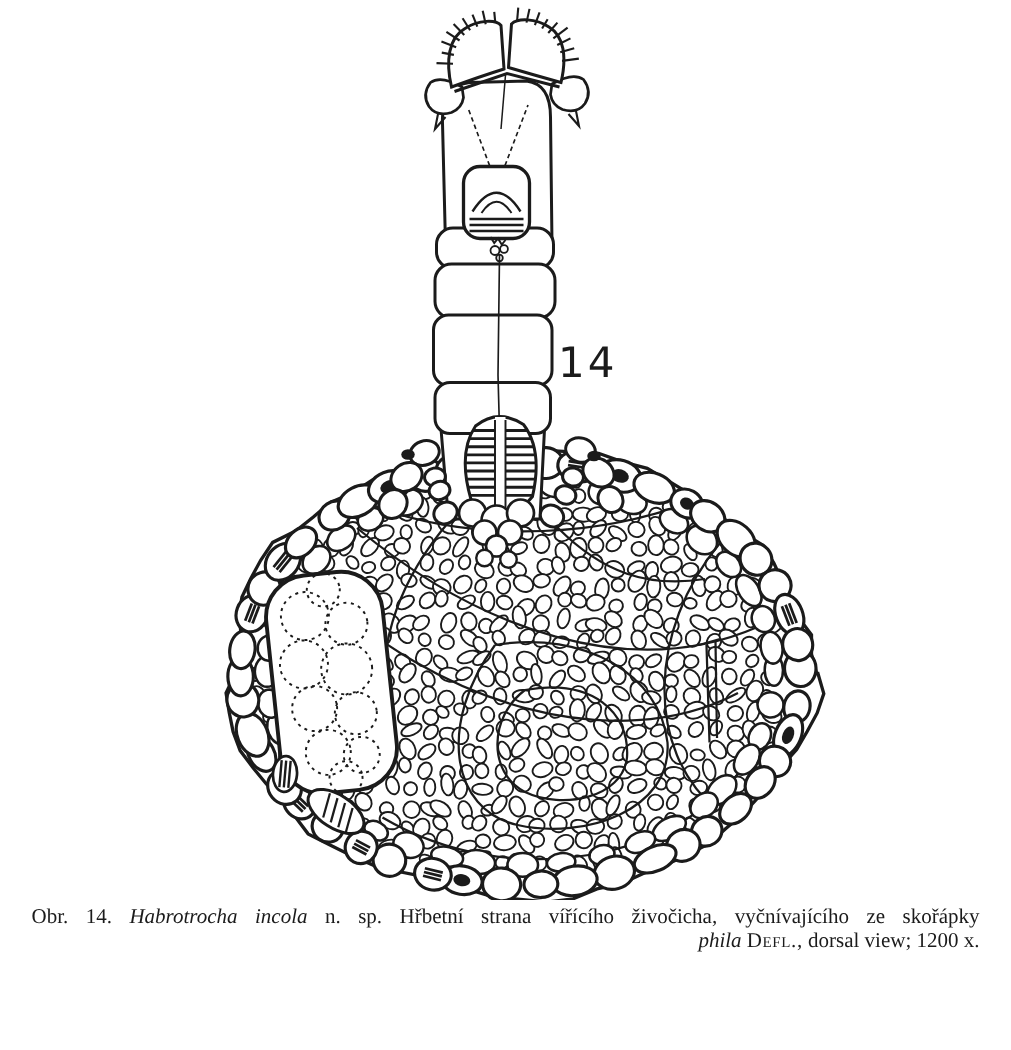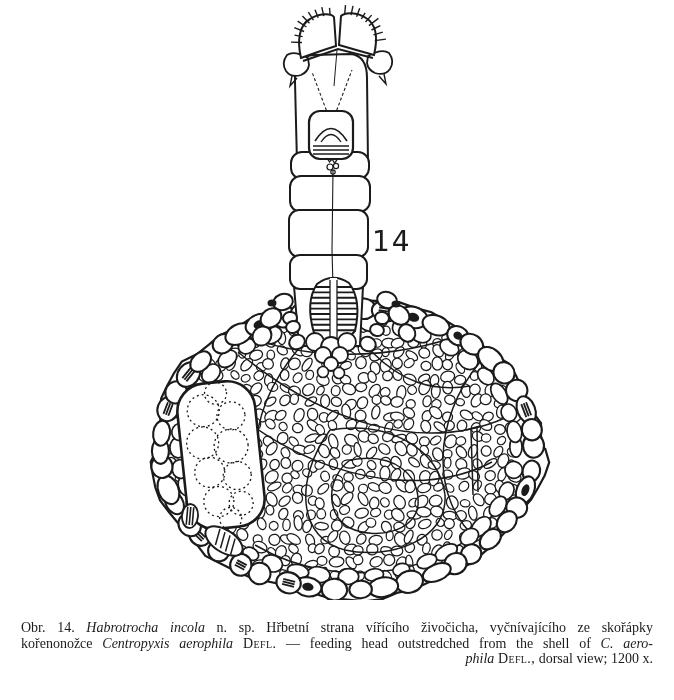--- a/index.html
+++ b/index.html
@@ -4,21 +4,21 @@
 <style>
   html,body { margin:0; padding:0; }
   body {
     width:674px; height:700px; background:#ffffff;
     font-family:"Liberation Serif","DejaVu Serif",serif;
     overflow:hidden;
   }
   .page { position:relative; width:536px; height:700px; background:#fff; }
   #fig-svg { position:absolute; left:0; top:0; }
   .caption {
-    position:absolute; left:21px; top:620px; width:632px;
+    position:absolute; left:21px; top:604px; width:632px;
     color:#1b1b1b; font-size:14px; line-height:15.6px;
   }
   .cap-line.justify { text-align:justify; text-align-last:justify; }
   .cap-line.center  { text-align:right; }
   .seg-i  { font-style:italic; }
   .seg-sc { font-variant:small-caps; letter-spacing:.4px; }
   .seg-n  { }
   #fig-num {
     font-family:"DejaVu Sans","Liberation Sans",sans-serif;
     font-size:28px; letter-spacing:2px; fill:#1b1b1b;
@@ -851,16 +851,15 @@
         <ellipse cx="297" cy="342" rx="8" ry="7" transform="rotate(-30 297 342)" fill="#fff" stroke="#1b1b1b" stroke-width="2"></ellipse>
         <ellipse cx="368" cy="344" rx="8" ry="7" transform="rotate(30 368 344)" fill="#fff" stroke="#1b1b1b" stroke-width="2"></ellipse>
         <ellipse cx="272" cy="303" rx="4.5" ry="3.5" fill="#1b1b1b" stroke="none"></ellipse>
         <ellipse cx="396" cy="304" rx="4.5" ry="3.5" fill="#1b1b1b" stroke="none"></ellipse>
       </g>
     <text id="fig-num" x="372" y="251">14</text>
   </svg>
 
   <div class="caption" id="caption">
       <div class="cap-line justify"><span class="seg-n">Obr. 14. </span><span class="seg-i">Habrotrocha incola</span><span class="seg-n"> n. sp. Hřbetní strana vířícího živočicha, vyčnívajícího ze skořápky</span></div>
-      <div class="cap-line justify"><span class="seg-n">kořenonožce </span><span class="seg-i">Centropyxis aerophila</span><span class="seg-n"> </span><span class="seg-sc">Defl.</span><span class="seg-n"> — feeding head outstredched from the shell of </span><span class="seg-i">C. aero-</span></div>
       <div class="cap-line center"><span class="seg-i">phila</span><span class="seg-n"> </span><span class="seg-sc">Defl.,</span><span class="seg-n"> dorsal view; 1200 x.</span></div>
     </div>
 </div>
 
 </body></html>

